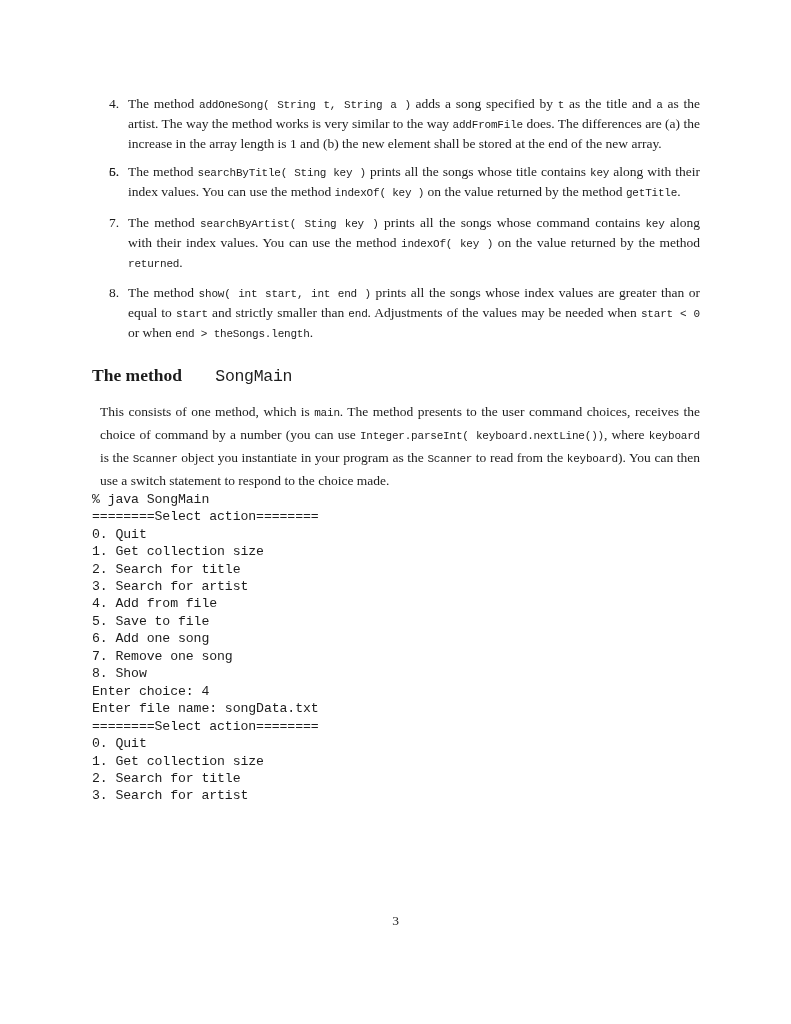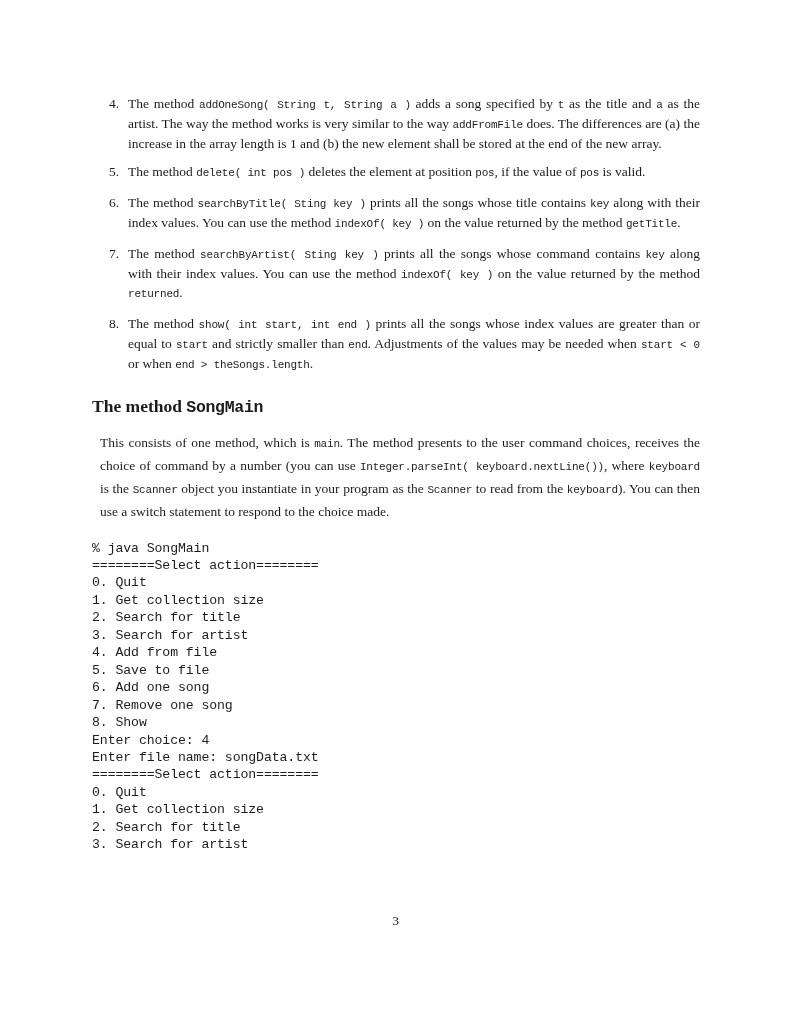--- a/index.html
+++ b/index.html
@@ -39,34 +39,34 @@
   }
   .section-heading {
     font-size: 17.5px;
     font-weight: bold;
     line-height: 21px;
     margin-top: 21px;
     margin-bottom: 14px;
   }
   .section-heading .tt {
     font-size: 16.5px;
-    font-weight: bold;
+    font-weight: normal;
     letter-spacing: -0.3px;
+    margin-left: 29px;
   }
   .para {
     text-align: justify;
     line-height: 21px;
     margin-left: 8px;
   }
   .para-indent {
     line-height: 17.4px;
     text-indent: 18px;
   }
   .terminal {
-    margin-top: 18px;
     font-family: "Liberation Mono", "DejaVu Sans Mono", monospace;
     font-size: 13.2px;
     letter-spacing: -0.1px;
     line-height: 17.45px;
     white-space: pre;
   }
   .page-number {
     position: absolute;
     left: 0;
     right: 0;
@@ -81,21 +81,20 @@
 <div class="page">
   <div class="content">
 
     <div class="item">
       <span class="item-num">4.</span>
       <span class="item-body"><span>The method </span><span class="tt">addOneSong( String t, String a )</span><span> adds a song specified by </span><span class="tt">t</span><span> as the title and </span><span class="tt">a</span><span> as the artist. The way the method works is very similar to the way </span><span class="tt">addFromFile</span><span> does. The differences are (a) the increase in the array length is 1 and (b) the new element shall be stored at the end of the new array.</span></span>
     </div>
 
     <div class="item">
       <span class="item-num">5.</span>
-      <span class="item-body"><span>The method </span><span class="tt">delete( int pos )</span><span> deletes the element at position </span><span class="tt">pos</span><span>, if the value of </span><span class="tt">pos</span><span> is valid.</span></span>
     </div>
 
     <div class="item">
       <span class="item-num">6.</span>
       <span class="item-body"><span>The method </span><span class="tt">searchByTitle( Sting key )</span><span> prints all the songs whose title contains </span><span class="tt">key</span><span> along with their index values. You can use the method </span><span class="tt">indexOf( key )</span><span> on the value returned by the method </span><span class="tt">getTitle</span><span>.</span></span>
     </div>
 
     <div class="item">
       <span class="item-num">7.</span>
       <span class="item-body"><span>The method </span><span class="tt">searchByArtist( Sting key )</span><span> prints all the songs whose command contains </span><span class="tt">key</span><span> along with their index values. You can use the method </span><span class="tt">indexOf( key )</span><span> on the value returned by the method </span><span class="tt">returned</span><span>.</span></span>

